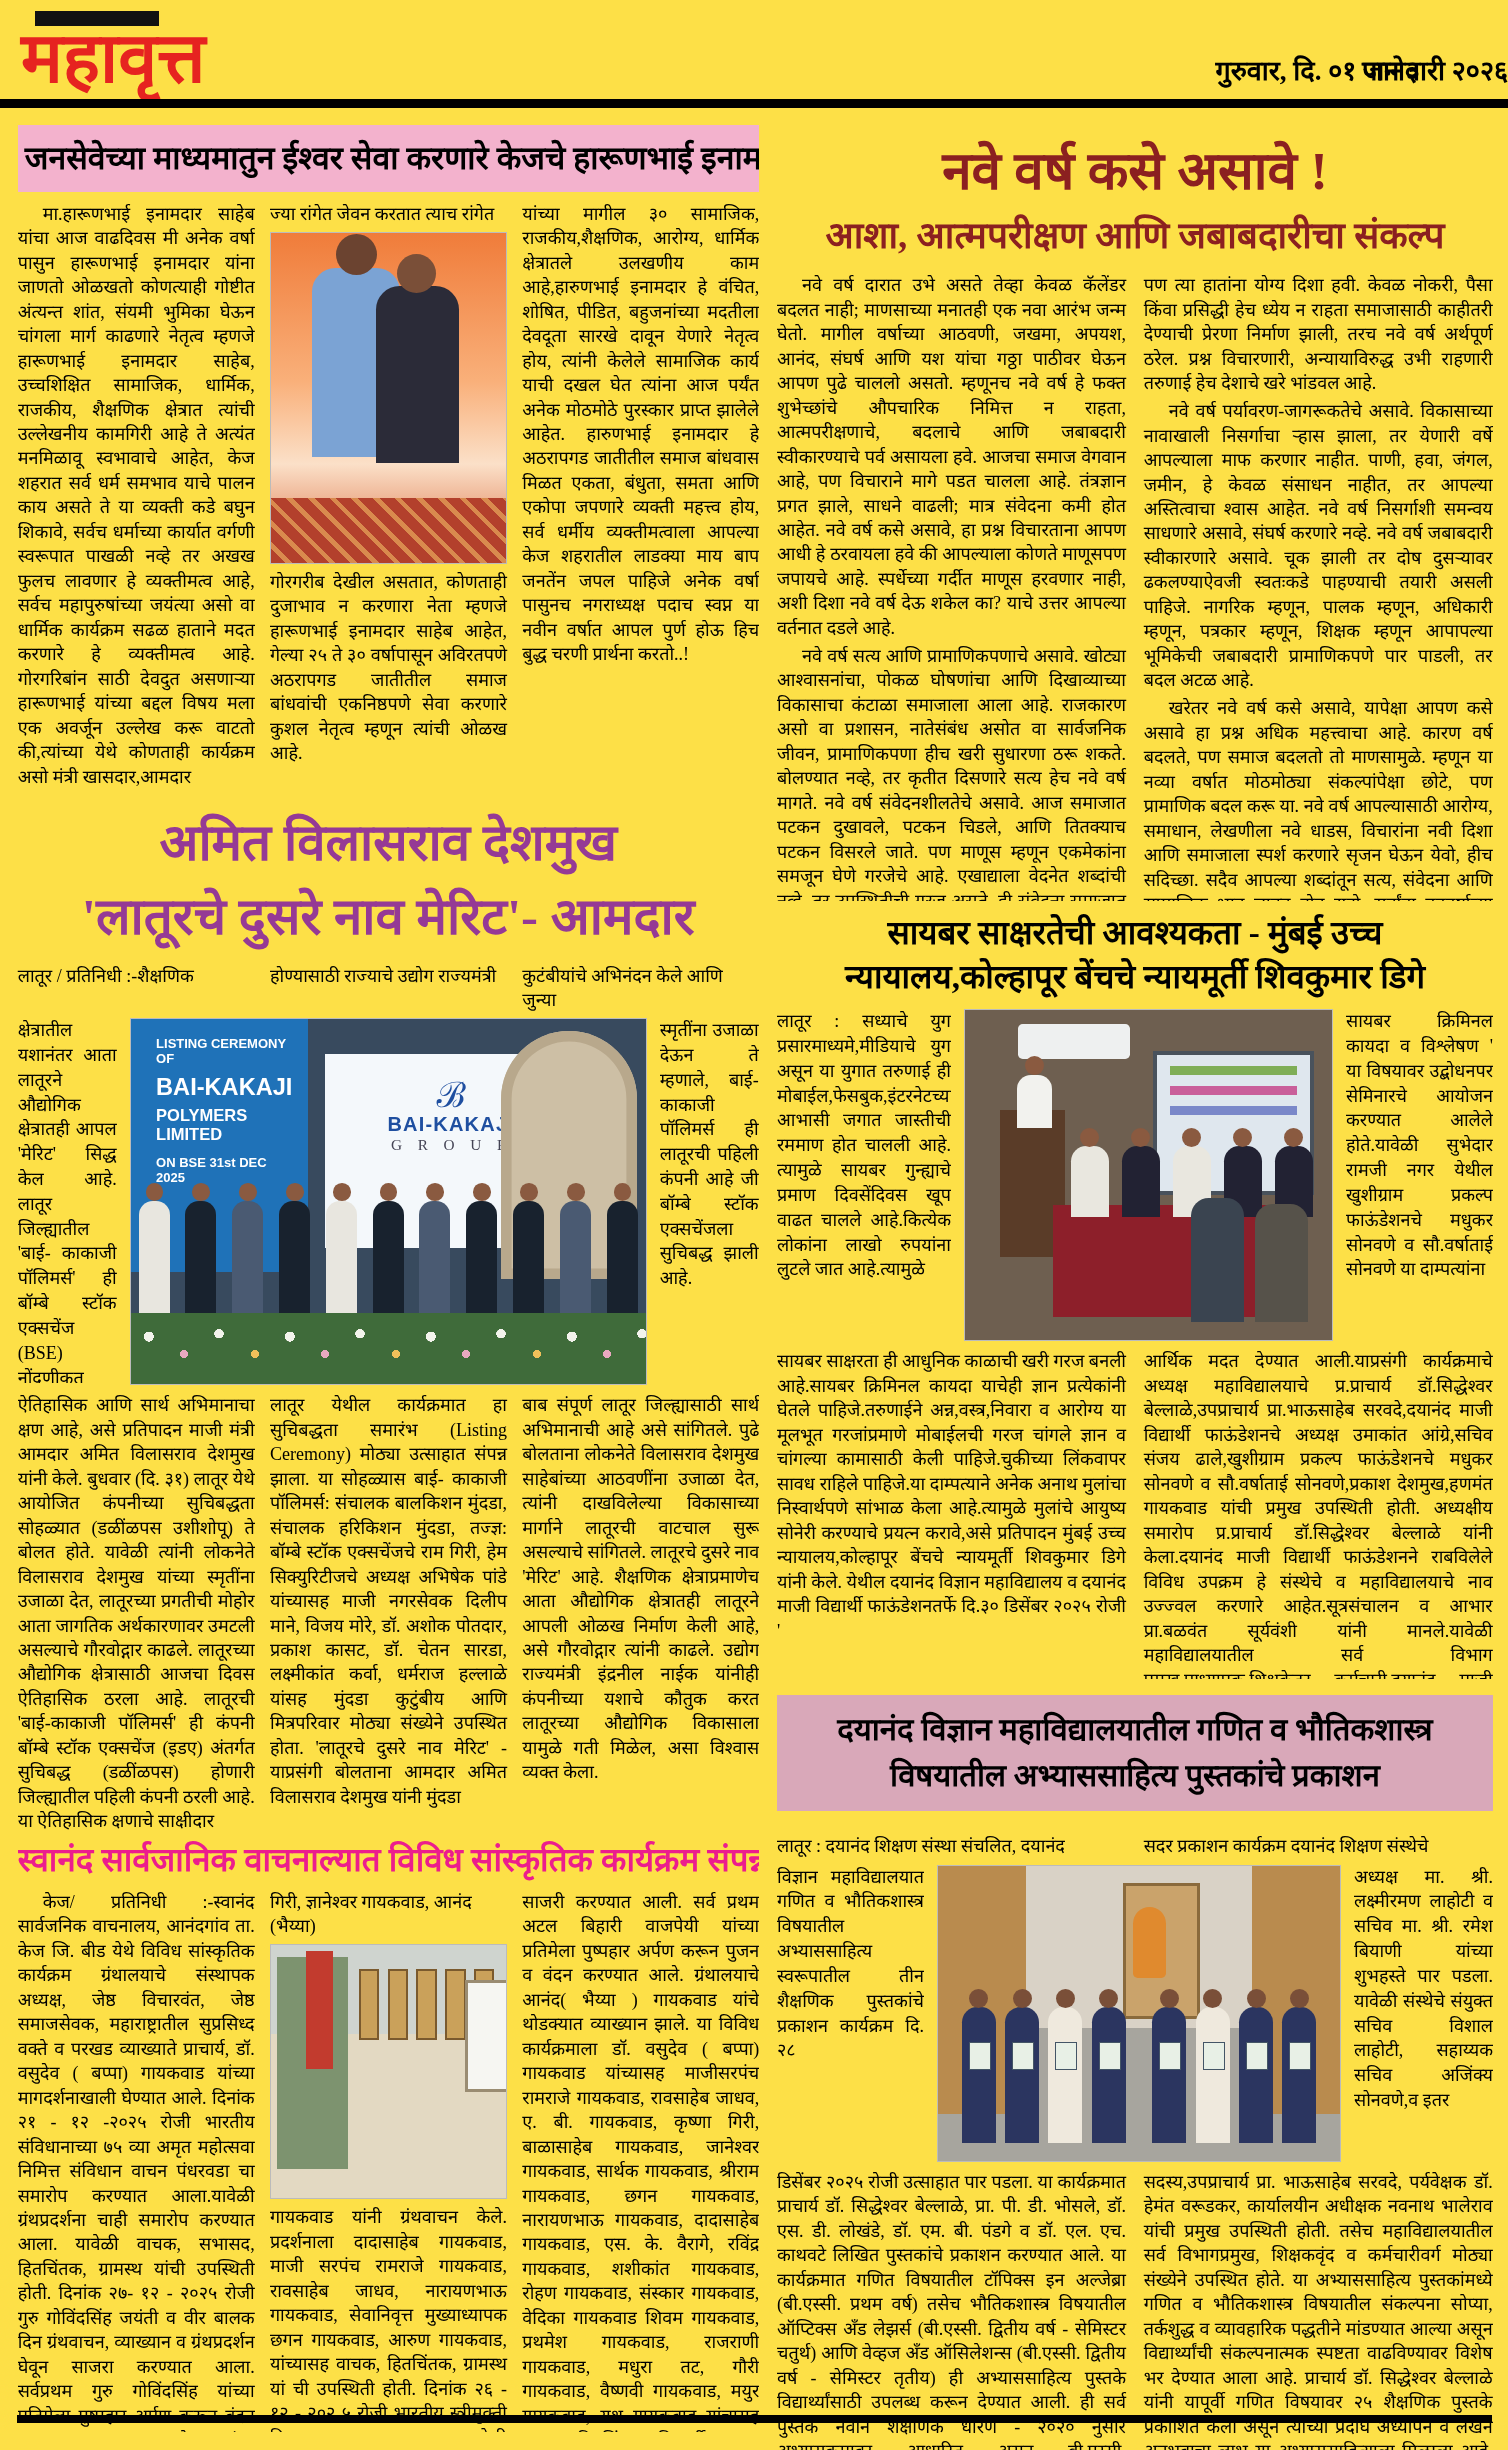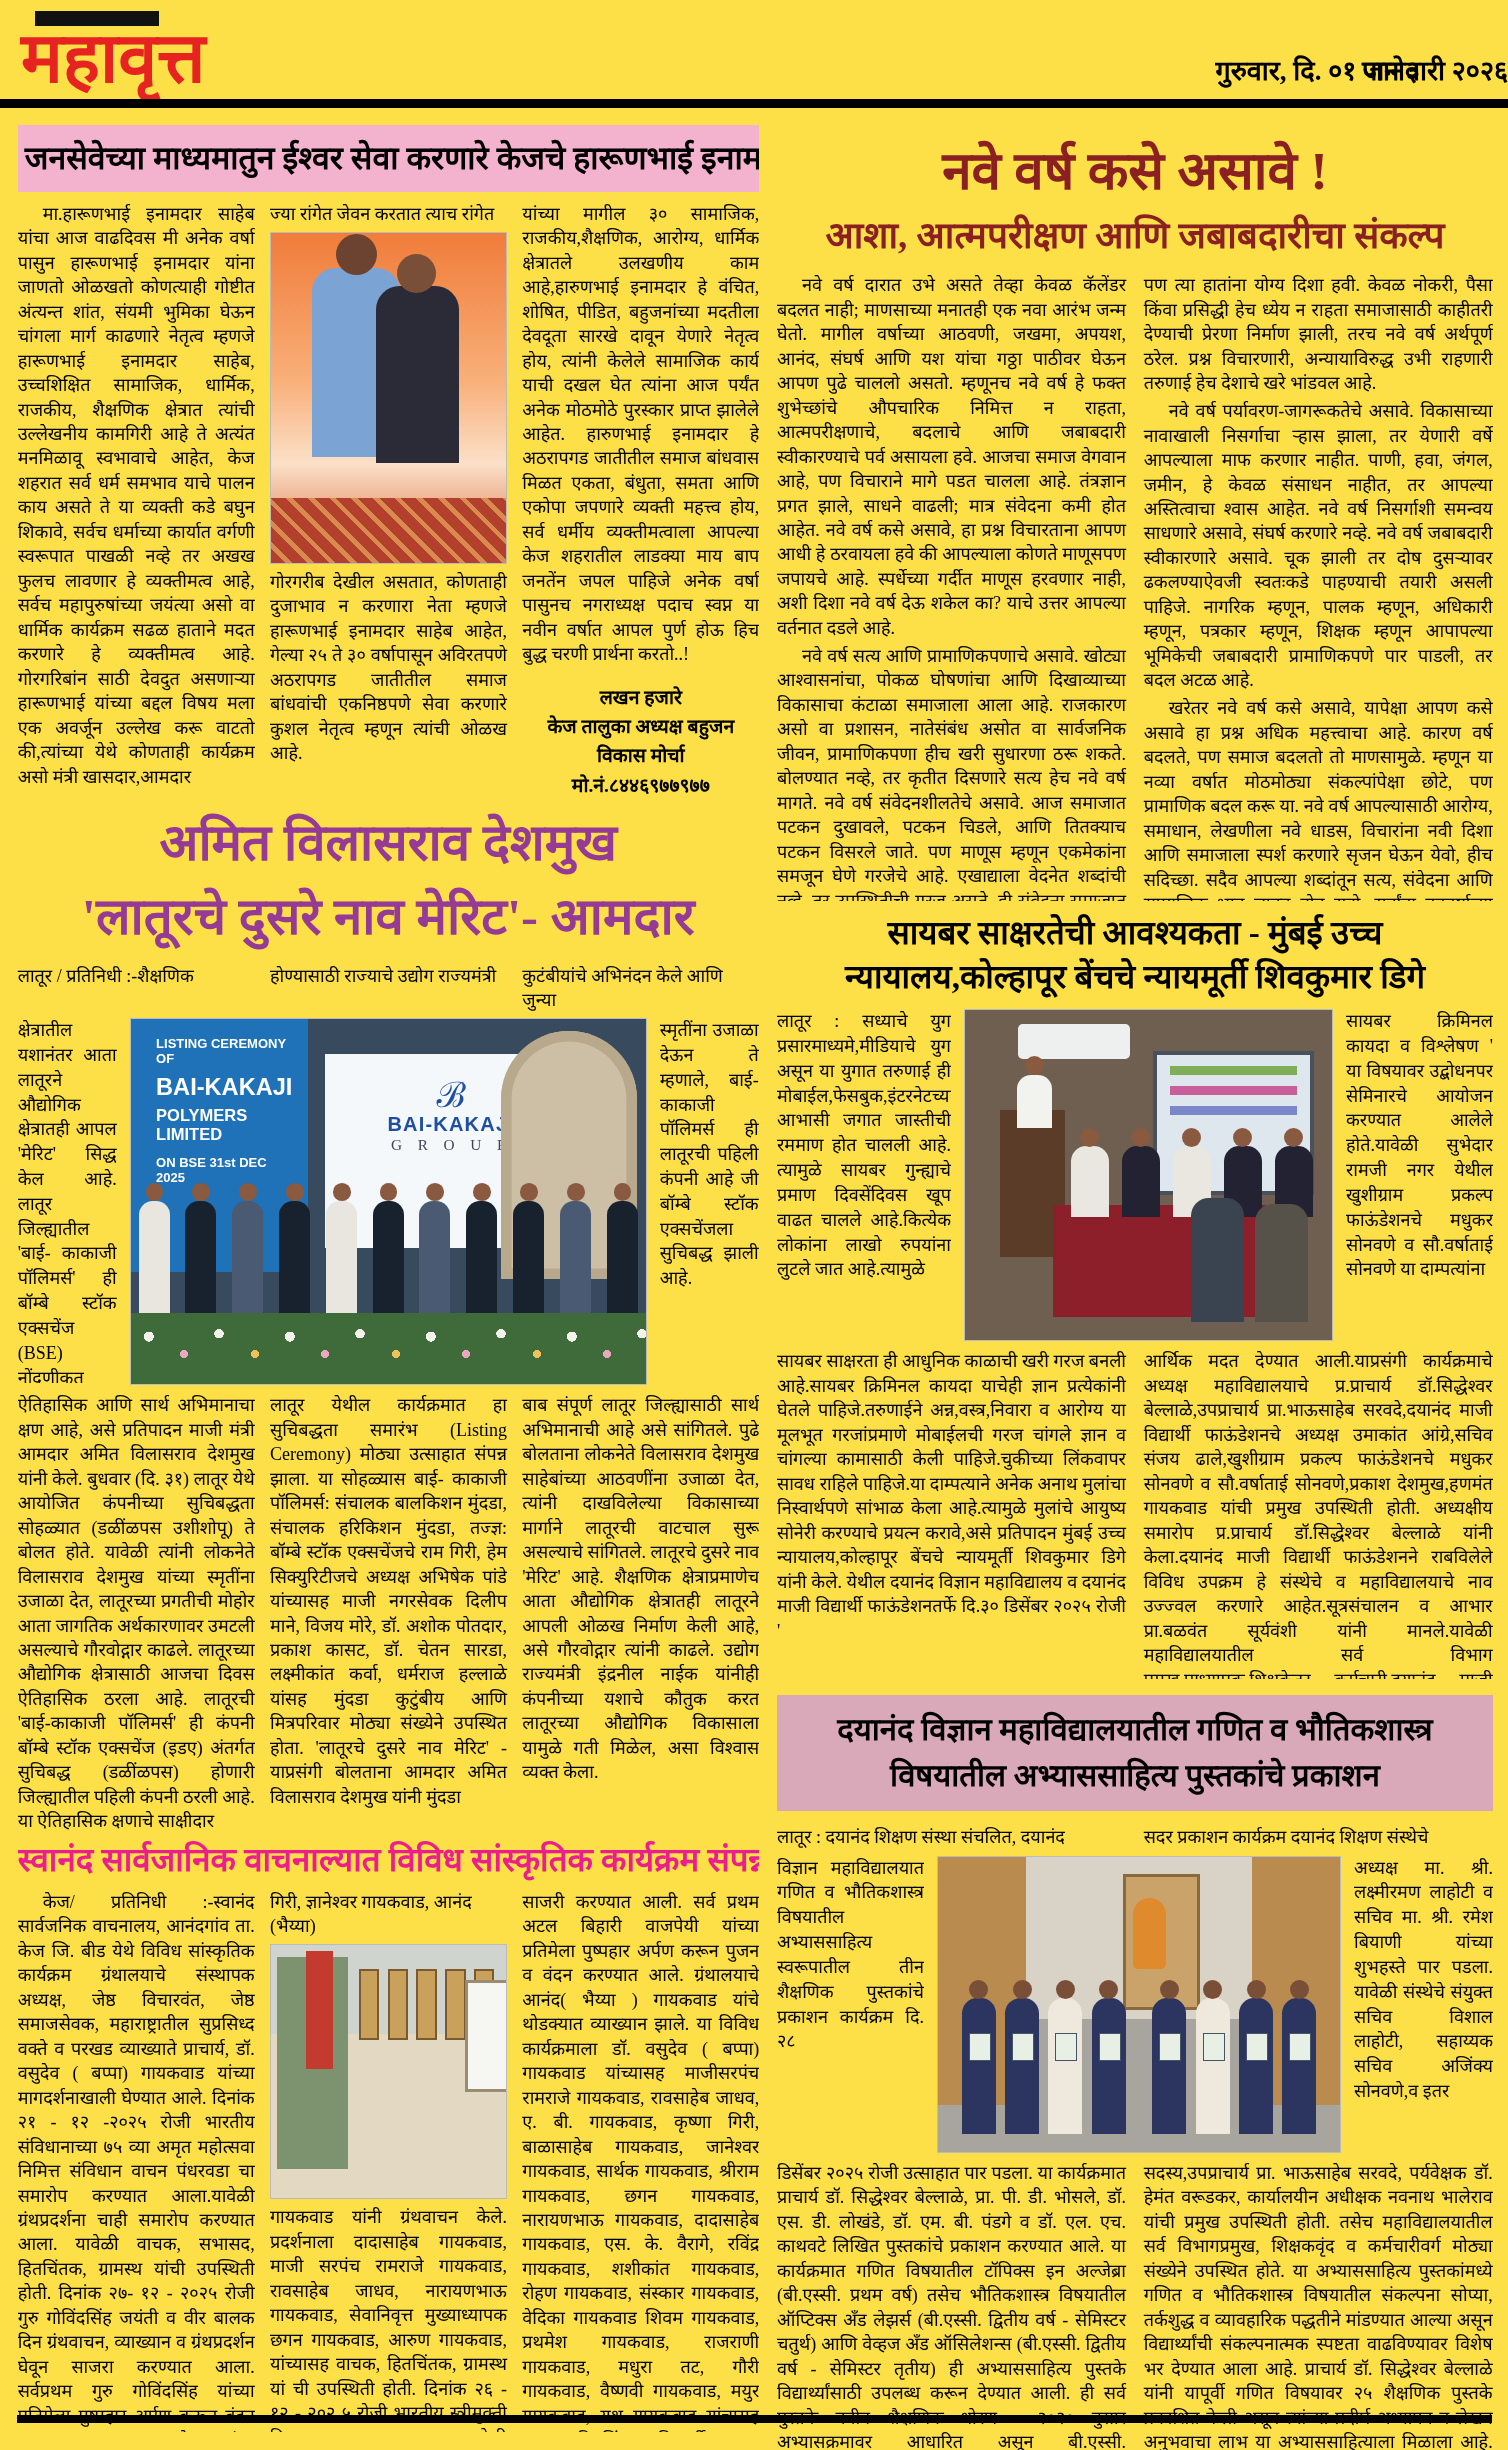--- a/index.html
+++ b/index.html
@@ -135,25 +135,20 @@
             <div class="carpet"></div>
           </div>
           <div class="bt">
               <p class="noind">गोरगरीब देखील असतात, कोणताही दुजाभाव न करणारा नेता म्हणजे हारूणभाई इनामदार साहेब आहेत, गेल्या २५ ते ३० वर्षापासून अविरतपणे अठरापगड जातीतील समाज बांधवांची एकनिष्ठपणे सेवा करणारे कुशल नेतृत्व म्हणून त्यांची ओळख आहे.</p>
             </div>
         </div>
         <div class="c400">
           <div class="bt">
               <p class="noind">यांच्या मागील ३० सामाजिक, राजकीय,शैक्षणिक, आरोग्य, धार्मिक क्षेत्रातले उलखणीय काम आहे,हारुणभाई इनामदार हे वंचित, शोषित, पीडित, बहुजनांच्या मदतीला देवदूता सारखे दावून येणारे नेतृत्व होय, त्यांनी केलेले सामाजिक कार्य याची दखल घेत त्यांना आज पर्यंत अनेक मोठमोठे पुरस्कार प्राप्त झालेले आहेत. हारुणभाई इनामदार हे अठरापगड जातीतील समाज बांधवास मिळत एकता, बंधुता, समता आणि एकोपा जपणारे व्यक्ती महत्त्व होय, सर्व धर्मीय व्यक्तीमत्वाला आपल्या केज शहरातील लाडक्या माय बाप जनतेंन जपल पाहिजे अनेक वर्षा पासुनच नगराध्यक्ष पदाच स्वप्न या नवीन वर्षात आपल पुर्ण होऊ हिच बुद्ध चरणी प्रार्थना करतो..!</p>
             </div>
-          <div class="byline">
-            <div>लखन हजारे</div>
-            <div>केज तालुका अध्यक्ष बहुजन विकास मोर्चा</div>
-            <div>मो.नं.८४४६९७७९७७</div>
-          </div>
         </div>
       </div>
     </div>
 
     <div style="margin-top:10.6px;">
       <div class="head-b">
         <div>अमित विलासराव देशमुख</div>
         <div>'लातूरचे दुसरे नाव मेरिट'- आमदार</div>
       </div>
       <div class="cols3" style="margin-top:8.3px;">
@@ -294,21 +289,21 @@
             <p class="noind">आर्थिक मदत देण्यात आली.याप्रसंगी कार्यक्रमाचे अध्यक्ष महाविद्यालयाचे प्र.प्राचार्य डॉ.सिद्धेश्वर बेल्लाळे,उपप्राचार्य प्रा.भाऊसाहेब सरवदे,दयानंद माजी विद्यार्थी फाऊंडेशनचे अध्यक्ष उमाकांत आंग्रे,सचिव संजय ढाले,खुशीग्राम प्रकल्प फाऊंडेशनचे मधुकर सोनवणे व सौ.वर्षाताई सोनवणे,प्रकाश देशमुख,हणमंत गायकवाड यांची प्रमुख उपस्थिती होती. अध्यक्षीय समारोप प्र.प्राचार्य डॉ.सिद्धेश्वर बेल्लाळे यांनी केला.दयानंद माजी विद्यार्थी फाऊंडेशनने राबविलेले विविध उपक्रम हे संस्थेचे व महाविद्यालयाचे नाव उज्ज्वल करणारे आहेत.सूत्रसंचालन व आभार प्रा.बळवंत सूर्यवंशी यांनी मानले.यावेळी महाविद्यालयातील सर्व विभाग प्रमुख,प्राध्यापक,शिक्षकेतर कर्मचारी,दयानंद माजी विद्यार्थी फाऊंडेशनचे सर्व कार्यकारी मंडळ व विद्यार्थी बहुसंख्येने उपस्थित होते.</p>
           </div>
       </div>
     </div>
 
     <div>
       <div class="banner-f">
         <div>दयानंद विज्ञान महाविद्यालयातील गणित व भौतिकशास्त्र</div>
         <div>विषयातील अभ्याससाहित्य पुस्तकांचे प्रकाशन</div>
       </div>
-      <div class="cols2" style="margin-top:14px;">
+      <div class="cols2" style="margin-top:23px;">
         <div class="c592 intro-line">लातूर : दयानंद शिक्षण संस्था संचलित, दयानंद</div>
         <div class="c592 intro-line">सदर प्रकाशन कार्यक्रम दयानंद शिक्षण संस्थेचे</div>
       </div>
       <div class="wrap-row" style="margin-top:5.9px;">
         <div class="sidecol clip" style="width:147px;flex:0 0 147px;height:295px;">विज्ञान महाविद्यालयात गणित व भौतिकशास्त्र विषयातील अभ्याससाहित्य स्वरूपातील तीन शैक्षणिक पुस्तकांचे प्रकाशन कार्यक्रम दि. २८</div>
         <div class="ph phE" style="flex:1;">
           <div class="wood1"></div>
           <div class="wood2"></div>
           <div class="shrine"></div>
           <div class="idol"></div>

